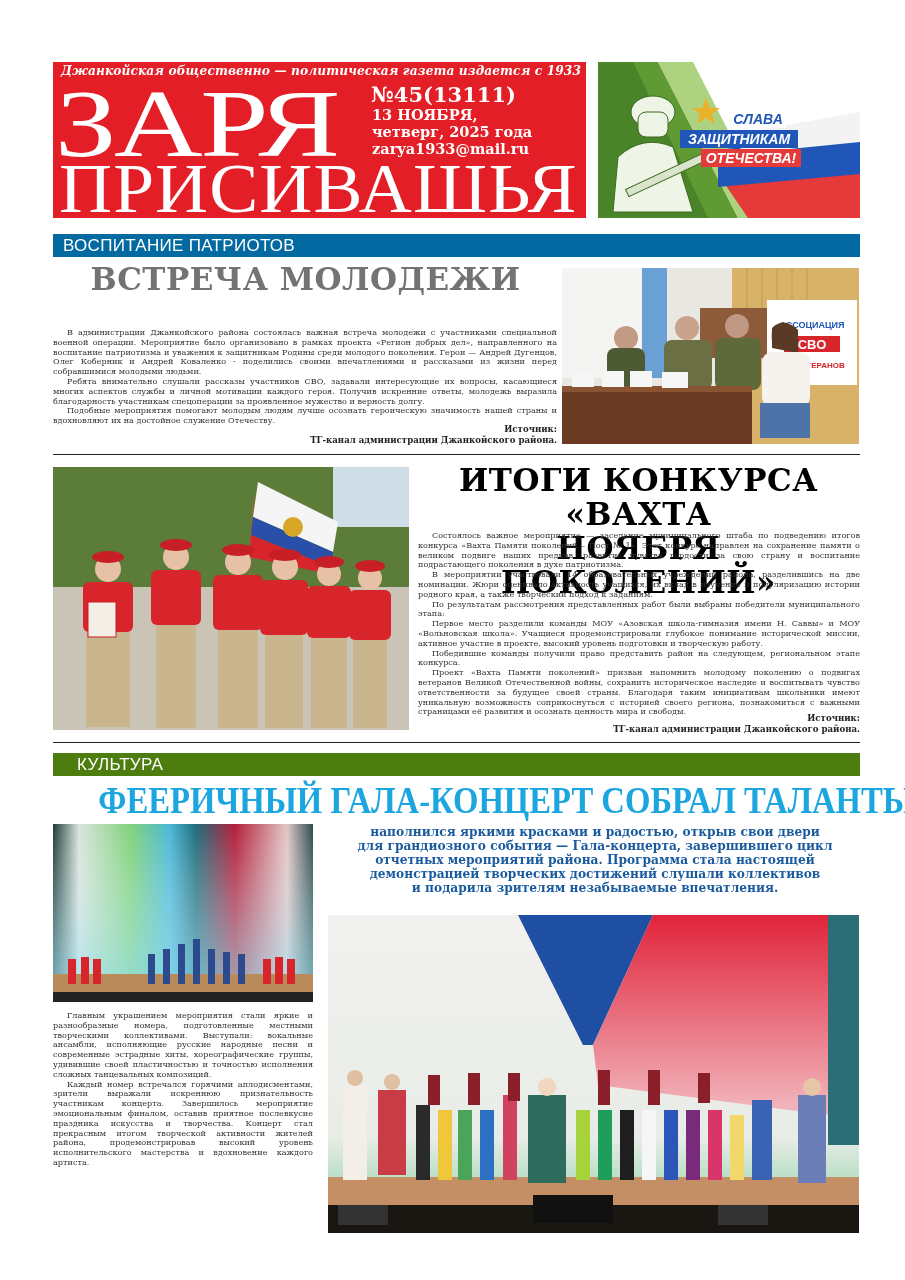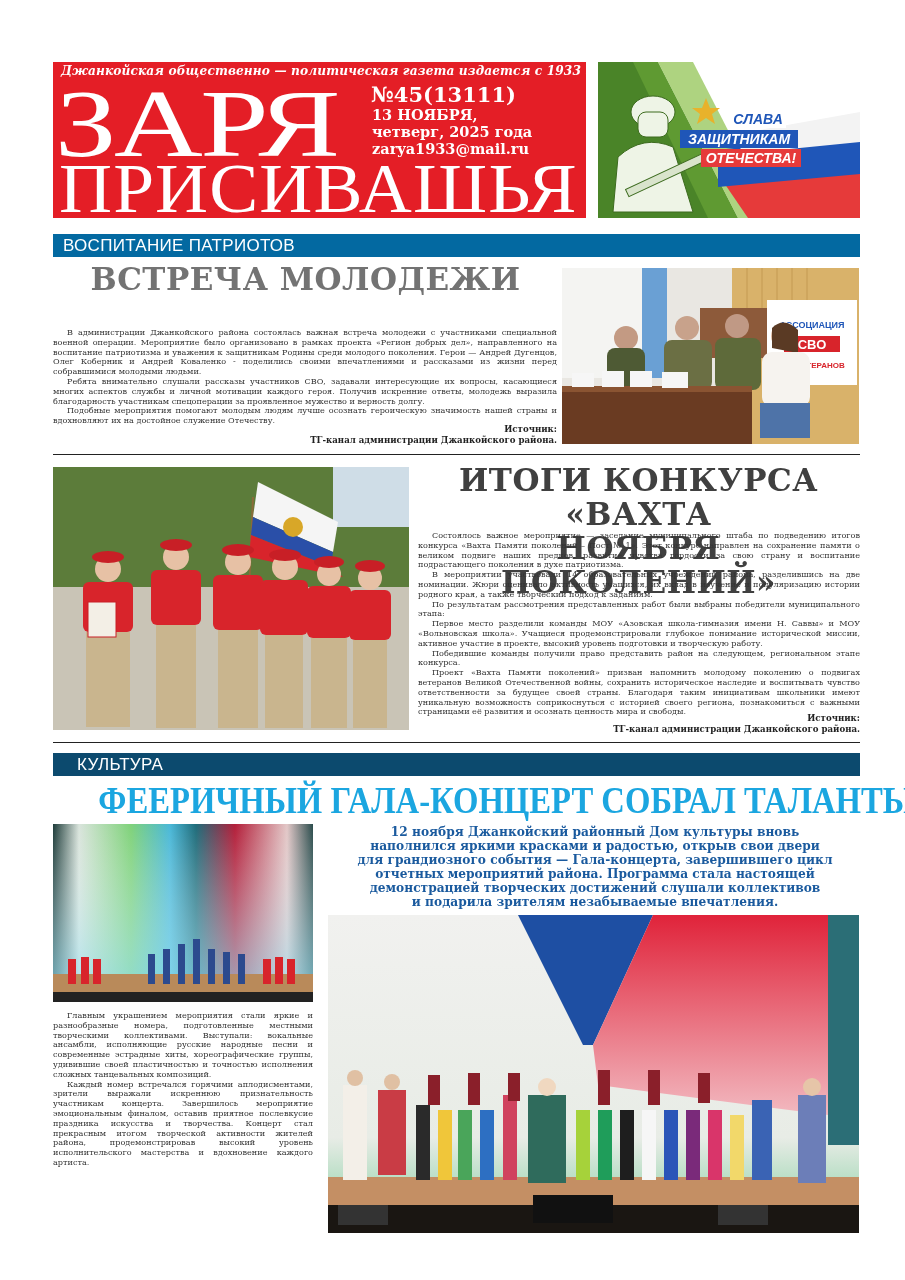--- a/index.html
+++ b/index.html
@@ -15,25 +15,25 @@
   .mast-title2 { position: absolute; left: 6px; top: 94px; font-family: "Liberation Serif", serif; font-size: 70px; line-height: 66px; letter-spacing: 1px; transform: scaleX(1.05); transform-origin: left top; white-space: nowrap; }
   .mast-issue { position: absolute; left: 318px; top: 22px; font-family: "DejaVu Serif", serif; font-weight: bold; font-size: 21px; line-height: 22px; white-space: nowrap; }
   .mast-date { position: absolute; left: 319px; top: 44px; font-family: "DejaVu Serif", serif; font-weight: bold; font-size: 14.5px; line-height: 17px; white-space: nowrap; }
 
   
   .banner { left: 598px; top: 62px; width: 262px; height: 156px; overflow: hidden; background: #fff; }
 
   
   .section-bar { height: 23px; color: #fff; font-family: "Liberation Sans", sans-serif; font-size: 17px; line-height: 23px; padding-left: 10px; letter-spacing: 0.3px; }
   .bar-blue { left: 53px; top: 234px; width: 807px; background: #0369a1; }
-  .bar-red { left: 53px; top: 753px; width: 807px; background: #0c4a6e; padding-left: 24px; }
+  .bar-red { left: 53px; top: 753px; width: 807px; background: #4d7c0f; padding-left: 24px; }
   .rule { height: 1px; background: #222; }
 
   .head-green { font-family: "DejaVu Serif", serif; font-weight: bold; color: #737373; font-size: 31px; line-height: 34px; text-align: center; letter-spacing: 0.5px; }
-  .head-red { font-family: "DejaVu Serif", serif; font-weight: bold; color: #404040; font-size: 31px; line-height: 34px; text-align: center; letter-spacing: 0.5px; }
+  .head-red { font-family: "DejaVu Serif", serif; font-weight: bold; color: #000000; font-size: 31px; line-height: 34px; text-align: center; letter-spacing: 0.5px; }
   .head-cyan { font-family: "Liberation Serif", serif; font-weight: bold; color: #1ba6e0; font-size: 38px; line-height: 40px; text-align: center; transform: scaleX(0.86); transform-origin: center top; white-space: nowrap; }
 
   .body-text { font-family: "DejaVu Serif", serif; font-size: 8.1px; line-height: 9.8px; text-align: justify; color: #333; }
   .body-text p { text-indent: 14px; }
   .source { font-family: "DejaVu Serif", serif; font-weight: bold; font-size: 8.6px; line-height: 11px; text-align: right; color: #222; }
 
   .lead-blue { font-family: "DejaVu Serif", serif; font-weight: bold; color: #1a5a9e; font-size: 12.2px; line-height: 14px; text-align: center; }
 
   .photo { overflow: hidden; }
   .photo svg { display: block; width: 100%; height: 100%; }
@@ -254,21 +254,20 @@
         <rect x="40" y="135" width="8" height="25"></rect>
       <rect x="210" y="135" width="8" height="25"></rect>
         <rect x="222" y="133" width="8" height="27"></rect>
         <rect x="234" y="135" width="8" height="25"></rect>
     </g>
     <rect x="0" y="168" width="260" height="10" fill="#222"></rect>
   </svg>
 </div>
 
 <div class="abs lead-blue" style="left:330px; top:825px; width:530px;">
-  <div>12 ноября Джанкойский районный Дом культуры вновь</div>
   <div>наполнился яркими красками и радостью, открыв свои двери</div>
   <div>для грандиозного события — Гала-концерта, завершившего цикл</div>
   <div>отчетных мероприятий района. Программа стала настоящей</div>
   <div>демонстрацией творческих достижений слушали коллективов</div>
   <div>и подарила зрителям незабываемые впечатления.</div>
 </div>
 
 <div class="abs body-text" style="left:53px; top:1011px; width:260px;">
   <p>Главным украшением мероприятия стали яркие и разнообразные номера, подготовленные местными творческими коллективами. Выступали: вокальные ансамбли, исполняющие русские народные песни и современные эстрадные хиты, хореографические группы, удивившие своей пластичностью и точностью исполнения сложных танцевальных композиций.</p>
   <p>Каждый номер встречался горячими аплодисментами, зрители выражали искреннюю признательность участникам концерта. Завершилось мероприятие эмоциональным финалом, оставив приятное послевкусие праздника искусства и творчества. Концерт стал прекрасным итогом творческой активности жителей района, продемонстрировав высокий уровень исполнительского мастерства и вдохновение каждого артиста.</p>

